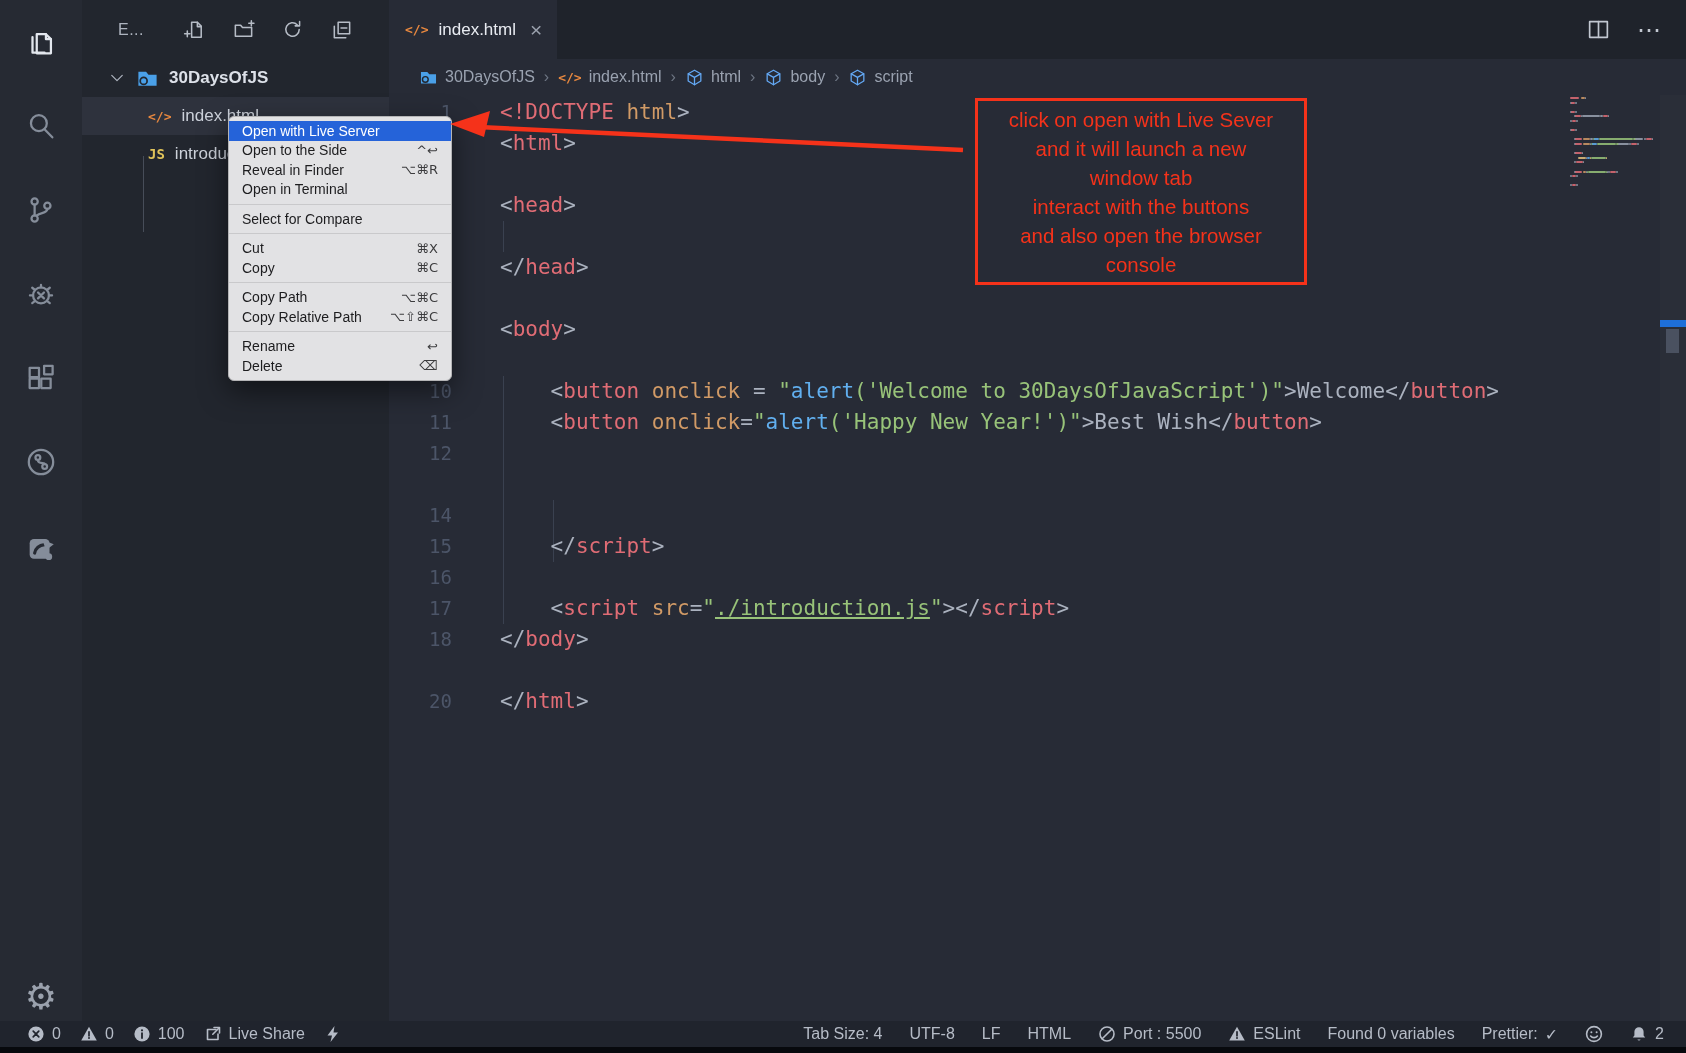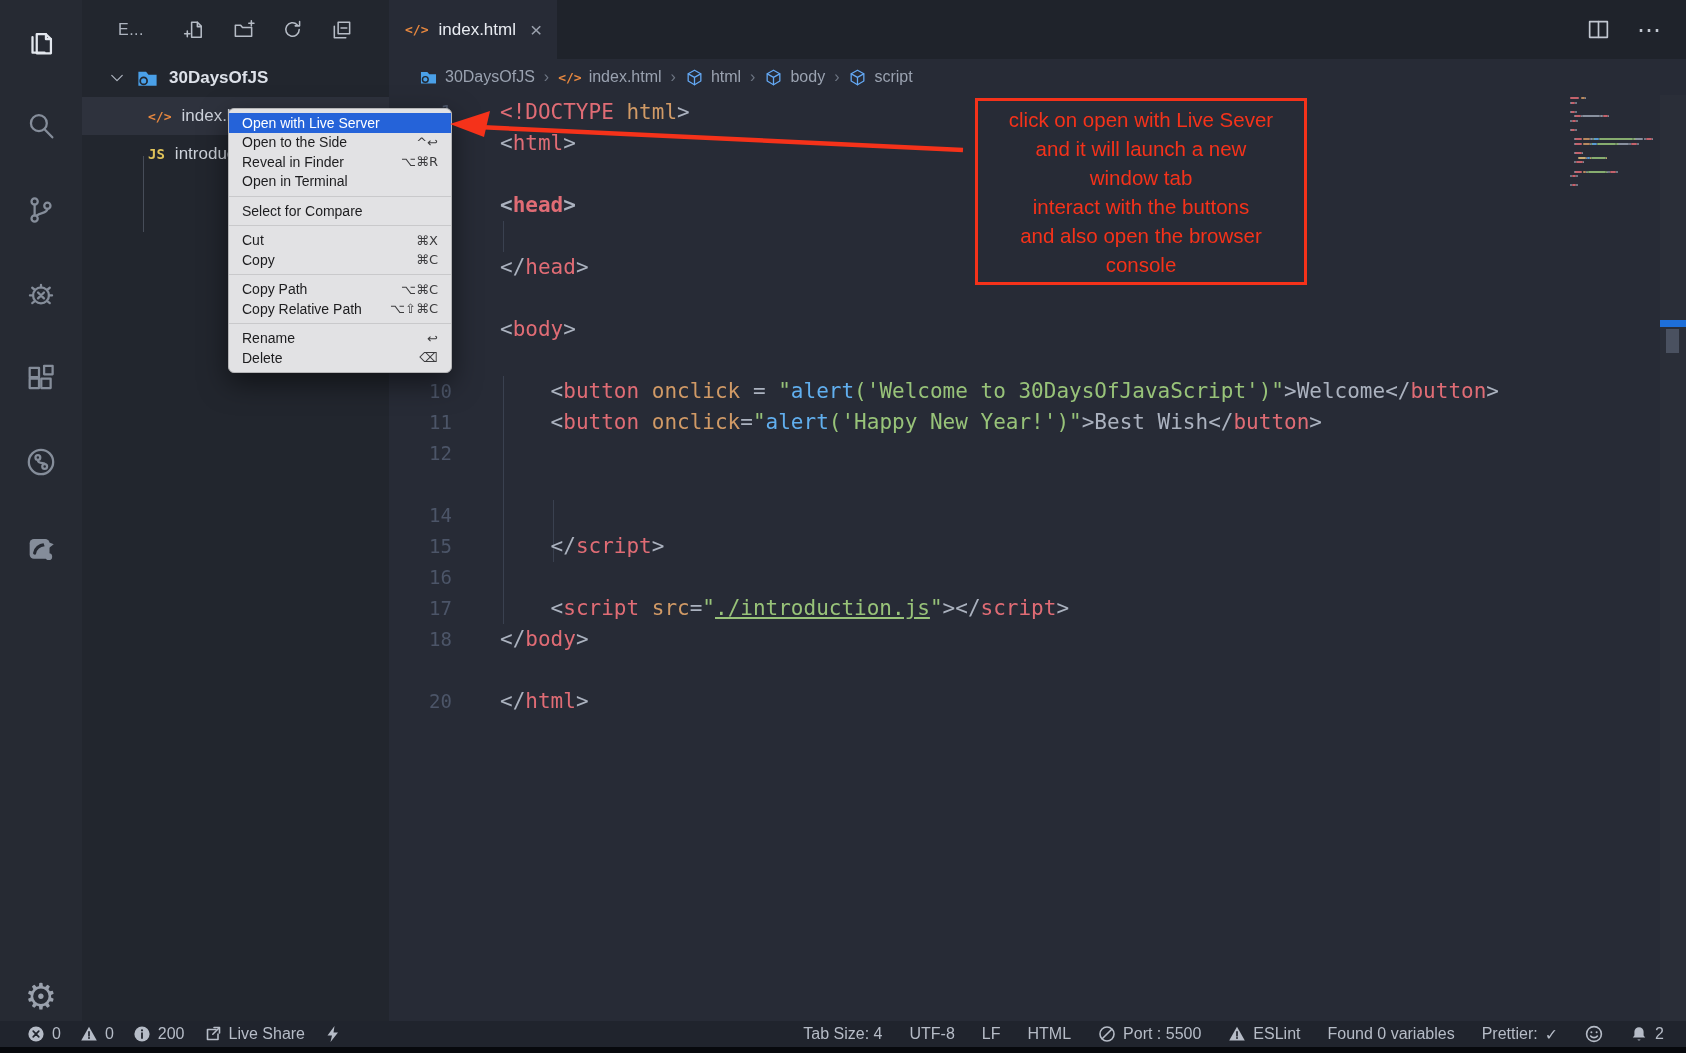--- a/index.html
+++ b/index.html
@@ -65,21 +65,21 @@
   .seg-hl{background:#3e4554;border-radius:3px;}
   .indent-guide{position:absolute;width:1px;background:#3a4150;}
 
   .minimap{position:absolute;left:1181px;top:97px;width:92px;height:100px;cursor:pointer;}
   .mm-bar{position:absolute;height:2px;border-radius:1px;opacity:.85;}
   .scroll-gutter{position:absolute;left:1271px;top:95px;right:0;bottom:0;background:#2a2e38;}
   .sg-marker{position:absolute;left:0;width:26px;height:7px;top:225px;background:#1e6fd9;}
   .sg-thumb{position:absolute;left:6px;width:13px;top:234px;height:24px;background:#565e6d;opacity:.75;cursor:pointer;}
 
   
-  .context-menu{position:absolute;left:228px;top:108px;width:222px;background:#e2e2e4;
+  .context-menu{position:absolute;left:228px;top:116px;width:222px;background:#e2e2e4;
     border:1px solid #b4b4b6;border-radius:6px;box-shadow:0 10px 28px rgba(0,0,0,.5);
     padding:4px 0;z-index:50;font-size:14px;color:#1d1d1f;}
   .menu-item{height:19.5px;display:flex;align-items:center;padding:0 13px;cursor:pointer;}
   .menu-item .ml{flex:1;white-space:nowrap;}
   .menu-item .ms{color:#3c3c3e;font-family:"DejaVu Sans",sans-serif;font-size:13px;white-space:nowrap;}
   .menu-item.hl{background:var(--accent);color:#fff;}
   .menu-item.hl .ms{color:#fff;}
   .menu-sep{height:1px;background:#c9c9cb;margin:4.5px 0;}
 
   
@@ -303,21 +303,21 @@
         </span>
       </div>
 
     <div class="code" id="code">
       <div class="indent-guide" style="left:114px;top:126px;height:31px;"></div>
       <div class="indent-guide" style="left:114px;top:281px;height:248px;"></div>
       <div class="indent-guide" style="left:164px;top:405px;height:62px;"></div>
     <div class="code-line" style="top: 2px;"><span class="gutter">1</span><span class="content"><span class="seg-tag">&lt;!DOCTYPE</span><span class="seg-pun"> </span><span class="seg-attr">html</span><span class="seg-pun">&gt;</span></span></div>
         <div class="code-line" style="top: 33px;"><span class="gutter">2</span><span class="content"><span class="seg-pun">&lt;</span><span class="seg-tag">html</span><span class="seg-pun">&gt;</span></span></div>
         <div class="code-line" style="top: 64px;"><span class="gutter">3</span><span class="content"></span></div>
-        <div class="code-line" style="top: 95px; font-weight: bold;"><span class="gutter">4</span><span class="content"><span class="seg-pun">&lt;</span><span class="seg-tag">head</span><span class="seg-pun">&gt;</span></span></div>
+        <div class="code-line" style="top: 95px;"><span class="gutter">4</span><span class="content"><span class="seg-pun">&lt;</span><span class="seg-tag">head</span><span class="seg-pun">&gt;</span></span></div>
         <div class="code-line" style="top: 126px;"><span class="gutter">5</span></div>
         <div class="code-line" style="top: 157px;"><span class="gutter">6</span><span class="content"><span class="seg-pun">&lt;/</span><span class="seg-tag">head</span><span class="seg-pun">&gt;</span></span></div>
         <div class="code-line" style="top: 188px;"><span class="gutter">7</span><span class="content"></span></div>
         <div class="code-line" style="top: 219px;"><span class="gutter">8</span><span class="content"><span class="seg-pun">&lt;</span><span class="seg-tag">body</span><span class="seg-pun">&gt;</span></span></div>
         <div class="code-line" style="top: 250px;"><span class="gutter">9</span><span class="content"></span></div>
         <div class="code-line" style="top: 281px;"><span class="gutter">10</span><span class="content"><span class="seg-pun">    </span><span class="seg-pun">&lt;</span><span class="seg-tag">button</span><span class="seg-pun"> </span><span class="seg-attr">onclick</span><span class="seg-pun"> = </span><span class="seg-str">"</span><span class="seg-fn">alert</span><span class="seg-str">(</span><span class="seg-str">'Welcome to 30DaysOfJavaScript'</span><span class="seg-str">)</span><span class="seg-str">"</span><span class="seg-pun">&gt;</span><span class="seg-txt">Welcome</span><span class="seg-pun">&lt;/</span><span class="seg-tag">button</span><span class="seg-pun">&gt;</span></span></div>
         <div class="code-line" style="top: 312px;"><span class="gutter">11</span><span class="content"><span class="seg-pun">    </span><span class="seg-pun">&lt;</span><span class="seg-tag">button</span><span class="seg-pun"> </span><span class="seg-attr">onclick</span><span class="seg-pun">=</span><span class="seg-str">"</span><span class="seg-fn">alert</span><span class="seg-str">(</span><span class="seg-str">'Happy New Year!'</span><span class="seg-str">)</span><span class="seg-str">"</span><span class="seg-pun">&gt;</span><span class="seg-txt">Best Wish</span><span class="seg-pun">&lt;/</span><span class="seg-tag">button</span><span class="seg-pun">&gt;</span></span></div>
         <div class="code-line" style="top: 343px;"><span class="gutter">12</span><span class="content"></span></div>
         <div class="code-line" style="top: 405px;"><span class="gutter">14</span></div>
         <div class="code-line" style="top: 436px;"><span class="gutter">15</span><span class="content"><span class="seg-pun">    </span><span class="seg-pun">&lt;/</span><span class="seg-tag">script</span><span class="seg-pun">&gt;</span></span></div>
@@ -502,21 +502,21 @@
           <span>0</span>
         </div>
         <div class="st-item">
           <span class="ic">
             <svg viewBox="0 0 18 18" fill="none" stroke="currentColor" stroke-width="1.6" stroke-linecap="round" stroke-linejoin="round" style="width:100%;height:100%;display:block;">
               <circle cx="9" cy="9" r="7.6" fill="currentColor" stroke="none"></circle>
               <path d="M9 8.2v4.8" stroke="#20242d" stroke-width="1.8"></path>
               <circle cx="9" cy="5.3" r="1.1" fill="#20242d" stroke="none"></circle>
             </svg>
           </span>
-          <span>200</span>
+          <span>100</span>
         </div>
         <div class="st-item">
           <span class="ic">
             <svg viewBox="0 0 18 18" fill="none" stroke="currentColor" stroke-width="1.6" stroke-linecap="round" stroke-linejoin="round" style="width:100%;height:100%;display:block;">
               <path d="M12 4.5H3.5v10H14V9"></path>
               <path d="M10 2.5h5.5V8"></path>
               <line x1="15" y1="3" x2="8.8" y2="9.2"></line>
             </svg>
           </span>
           <span>Live Share</span>

